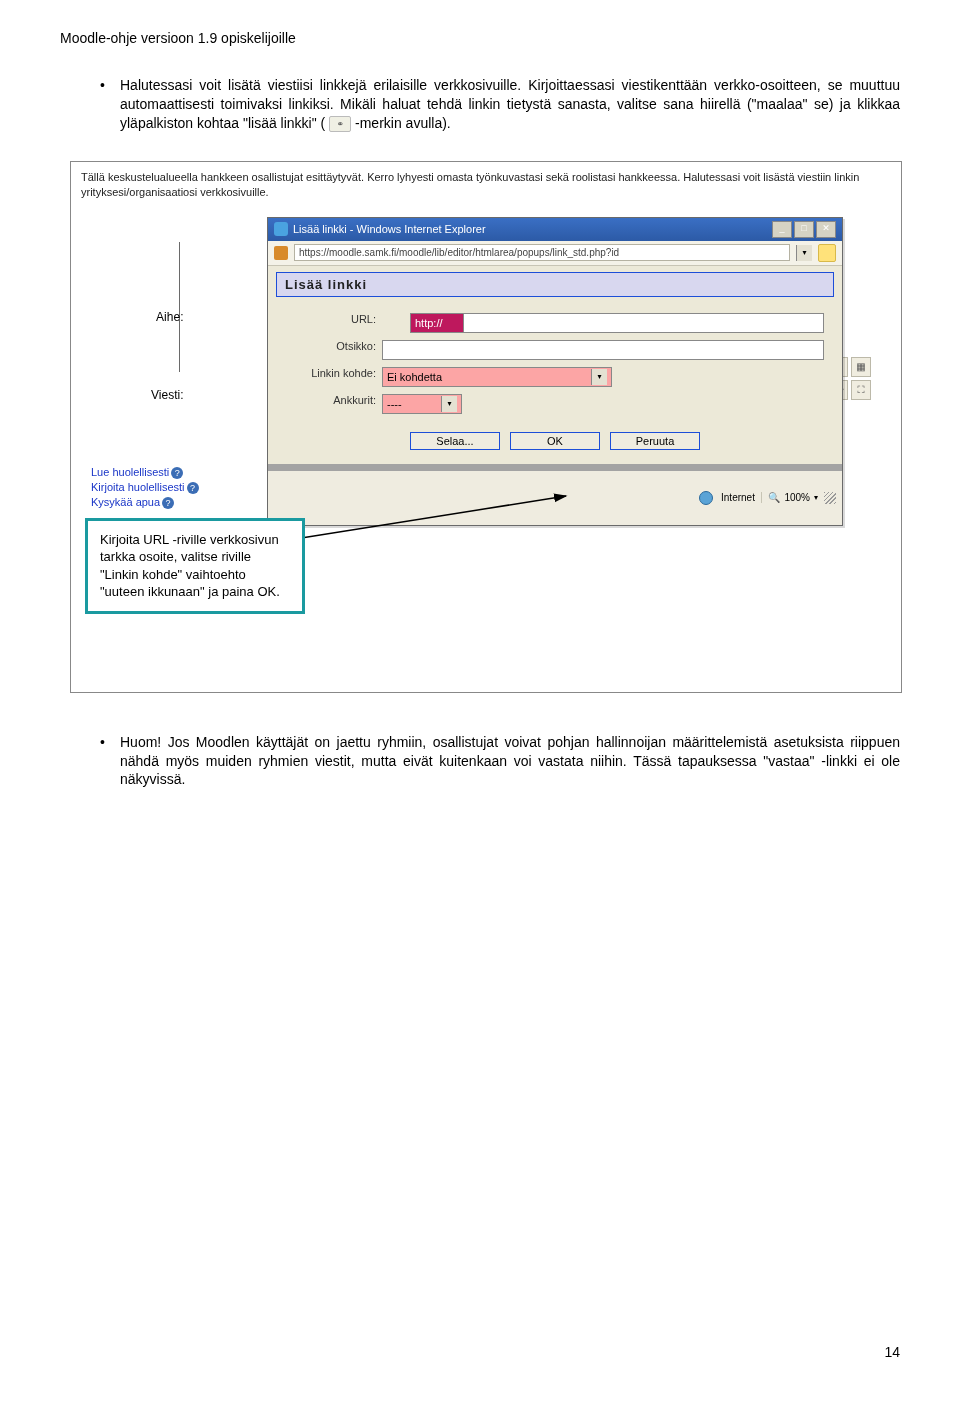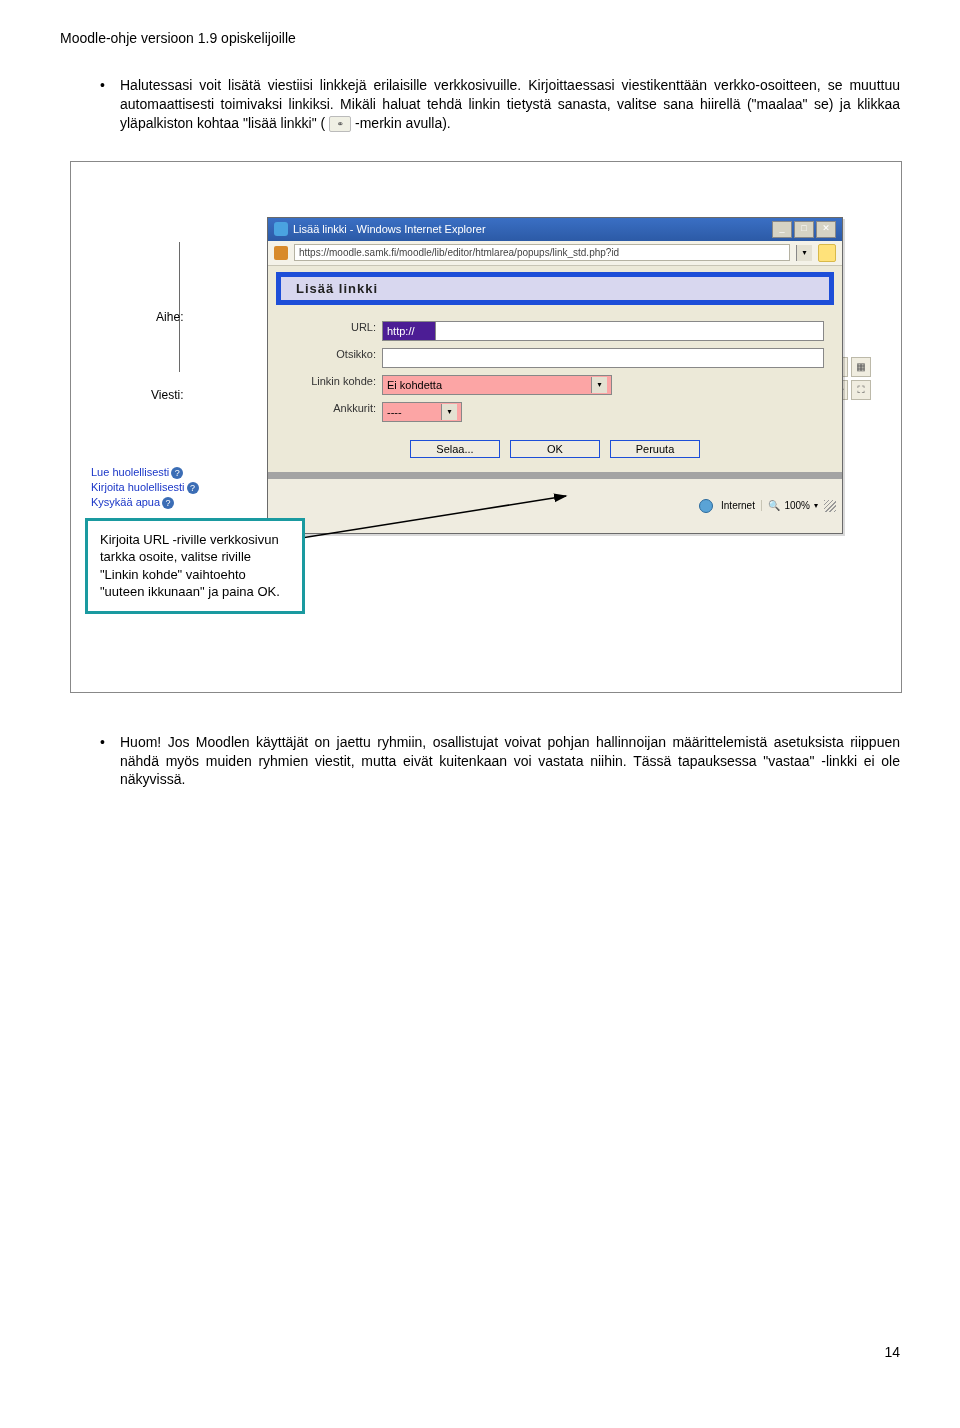--- a/index.html
+++ b/index.html
@@ -178,23 +178,23 @@
     overflow: hidden;
   }
   .lock-icon {
     width: 16px; height: 16px;
     background: #ffe27a;
     border: 1px solid #d8b94a;
     border-radius: 2px;
   }
   .dlg-subtitle {
     background: #d8d7ef;
-    border: 5px solid #1d4ed8;
+    border: 1px solid #1d4ed8;
     margin: 6px 8px;
-    padding: 4px 15px;
+    padding: 4px 8px;
     font-weight: bold;
     font-size: 13px;
     letter-spacing: 1px;
     color: #222;
   }
   .dlg-body {
     padding: 10px 18px 14px 18px;
   }
   .dlg-row {
     display: flex;
@@ -211,21 +211,21 @@
   .dlg-input {
     flex: 1;
     background: #fff;
     border: 1px solid #888;
     height: 18px;
     font-size: 11px;
     padding: 0 4px;
     display: flex;
     align-items: center;
   }
-  .dlg-input.sel { background: #4c1d95; color: #fff; width: 44px; flex: none; }
+  .dlg-input.sel { background: #be185d; color: #fff; width: 44px; flex: none; margin-left: 28px; }
   .dlg-select {
     background: #fca5a5;
     border: 1px solid #888;
     height: 18px;
     font-size: 11px;
     padding: 0 4px;
     display: flex;
     align-items: center;
     position: relative;
   }
@@ -317,20 +317,21 @@
   <div class="bullet-item">
     <div class="bullet-dot">•</div>
     <div>
       <span>Halutessasi voit lisätä viestiisi linkkejä erilaisille verkkosivuille. Kirjoittaessasi viestikenttään verkko-osoitteen, se muuttuu automaattisesti toimivaksi linkiksi. Mikäli haluat tehdä linkin tietystä sanasta, valitse sana hiirellä ("maalaa" se) ja klikkaa yläpalkiston kohtaa "lisää linkki" (</span>
       <span class="link-icon">⚭</span>
       <span>-merkin avulla).</span>
     </div>
   </div>
 
   <div class="screenshot-area">
+    <div class="intro-text">Tällä keskustelualueella hankkeen osallistujat esittäytyvät. Kerro lyhyesti omasta työnkuvastasi sekä roolistasi hankkeessa. Halutessasi voit lisästä viestiin linkin yrityksesi/organisaatiosi verkkosivuille.</div>
 
     <div class="vline"></div>
 
     <div class="form-left">
       <div class="row"><span class="lbl">Aihe:</span></div>
       <div class="row" style="height:50px;"></div>
       <div class="row"><span class="lbl">Viesti:</span></div>
     </div>
 
     <div class="blue-links">

